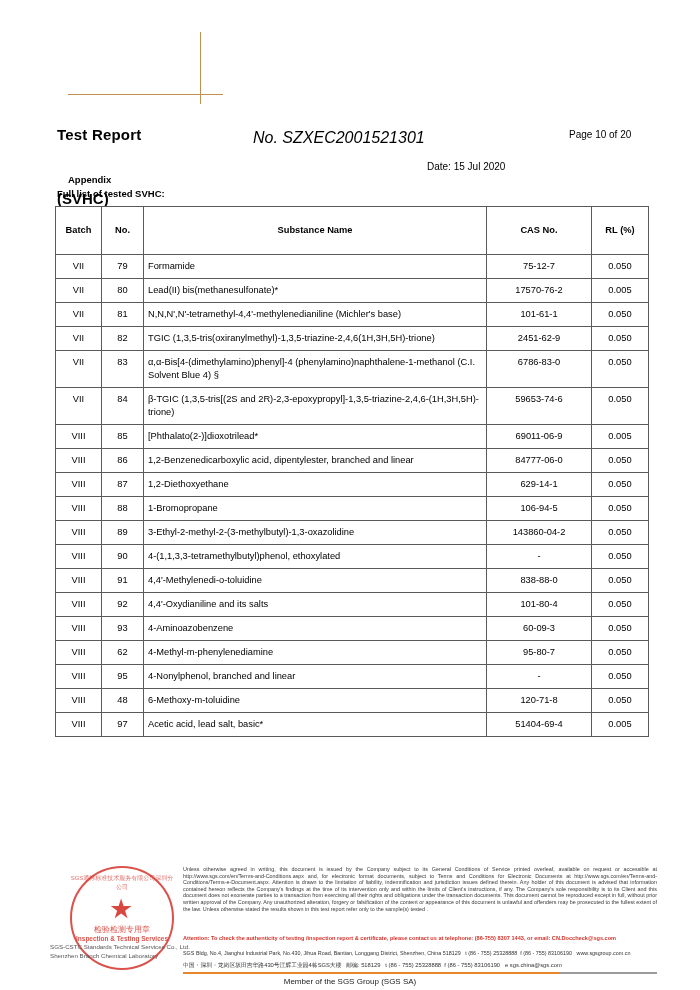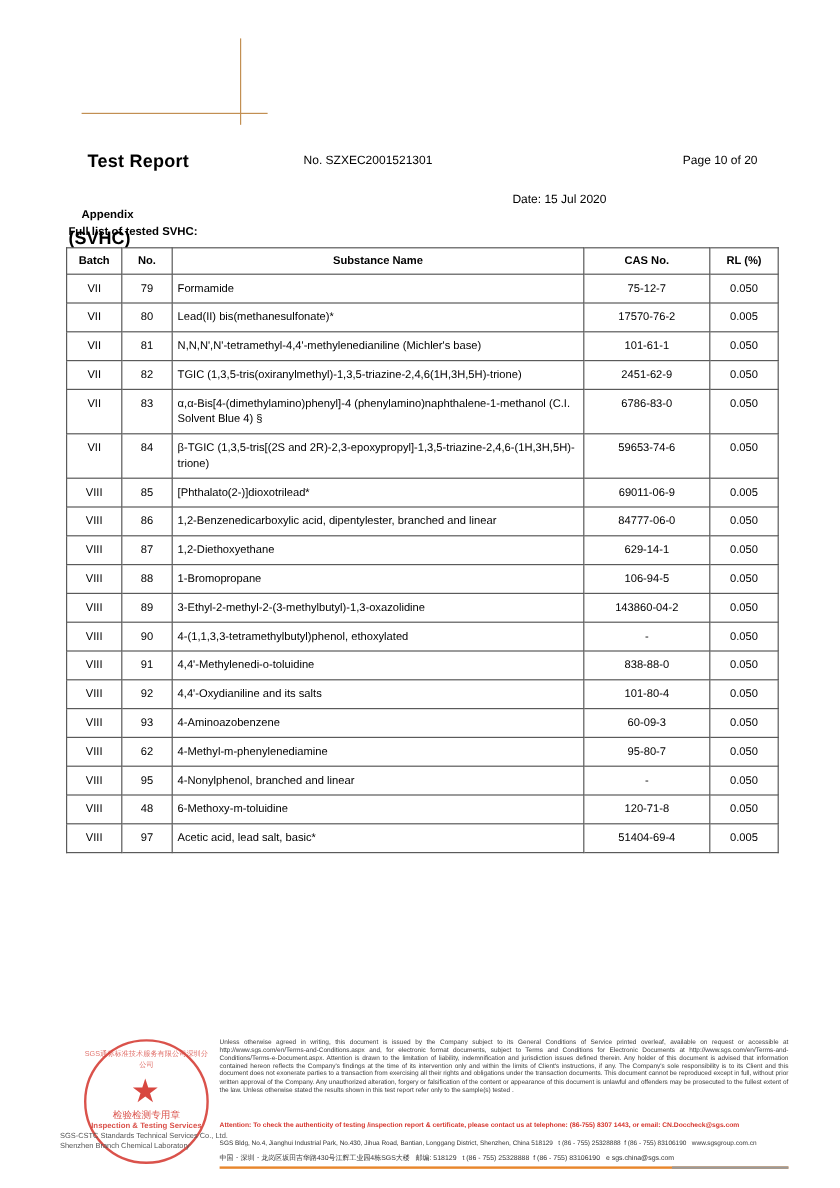--- a/index.html
+++ b/index.html
@@ -48,31 +48,32 @@
   .hdr {
     position: absolute;
     left: 57px; top: 126px;
     width: 600px;
   }
   .hdr-row1 {
     position: relative;
     height: 22px;
   }
   .title-main {
-    position: absolute; left: 16px; top: 0;
+    position: absolute; left: 0; top: 0;
     font-size: 15px; font-weight: bold;
     letter-spacing: .2px;
   }
   .title-sub {
     position: absolute; left: 0; top: 21px;
     font-size: 15px; font-weight: bold; margin-top: 43px;
   }
   .hdr-no {
     position: absolute; left: 196px; top: 3px;
-    font-size: 10px;
+    font-size: 16px;
+    font-style: italic;
   }
   .hdr-date {
     position: absolute; left: 370px; top: 3px;
     font-size: 10px;
     margin-top: 32px;
   }
   .hdr-page {
     position: absolute; left: 512px; top: 3px;
     font-size: 10px;
   }
@@ -99,21 +100,21 @@
   table.svhc th, table.svhc td {
     border: 1px solid #5a5a5a;
     font-size: 9.3px;
     padding: 5px 4px;
     vertical-align: top;
     line-height: 13px;
   }
   table.svhc th {
     font-weight: bold;
     text-align: center;
-    padding: 4px 4px;
+    padding: 17px 4px;
     vertical-align: middle;
   }
   col.c-batch { width: 46px; }
   col.c-no    { width: 42px; }
   col.c-name  { width: 343px; }
   col.c-cas   { width: 105px; }
   col.c-rl    { width: 57px; }
 
   td.batch, td.no, td.cas, td.rl { text-align: center; }
   td.name { text-align: left; padding-left: 6px; margin-left: 43px; }
@@ -446,13 +447,14 @@
     <span class="sp">中国・深圳・龙岗区坂田吉华路430号江辉工业园4栋SGS大楼</span>
     &nbsp;&nbsp;<span class="sp">邮编: 518129</span>
     &nbsp;&nbsp;<span class="sp">t (86 - 755) 25328888</span>
     &nbsp;<span class="sp">f (86 - 755) 83106190</span>
     &nbsp;&nbsp;<span class="sp">e sgs.china@sgs.com</span>
   </div>
 
   <div class="orange-rule"></div>
   <div class="gray-rule"></div>
 
+  <div class="member">Member of the SGS Group (SGS SA)</div>
 </div>
 
 </body></html>

